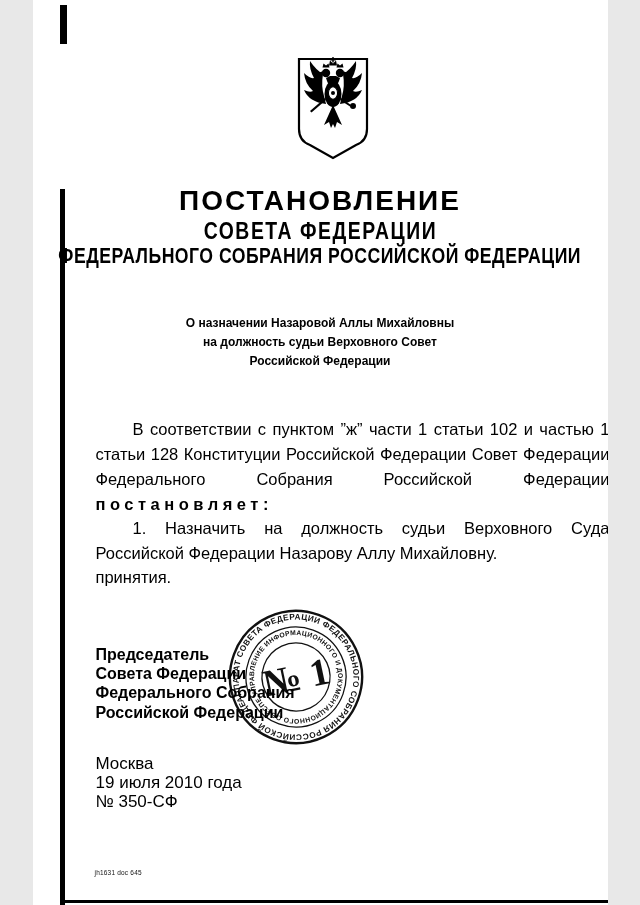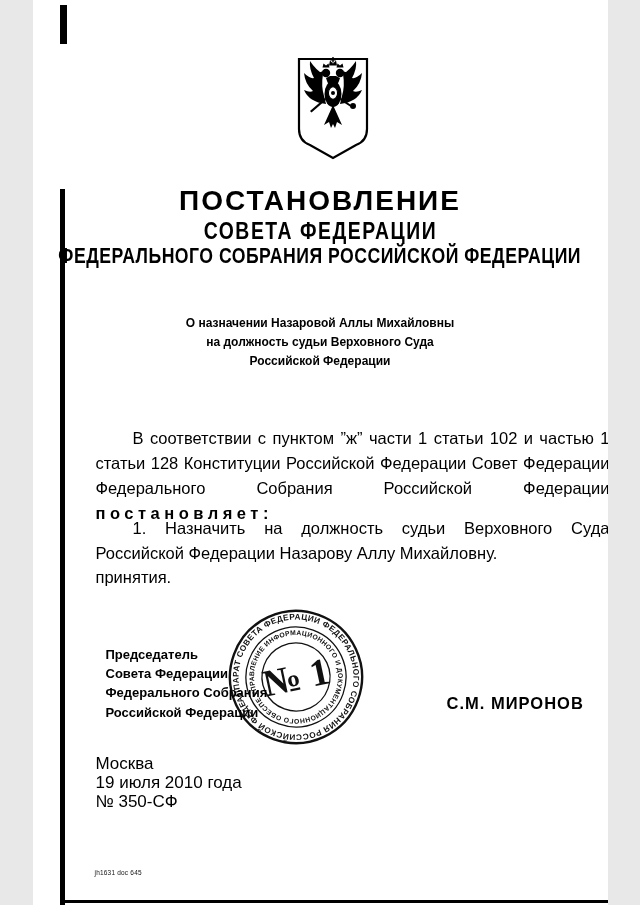--- a/index.html
+++ b/index.html
@@ -10,26 +10,26 @@
   }
   .abs{position:absolute;}
   .center{left:0;right:0;text-align:center;}
   .doc-title{top:185px;font-size:28px;font-weight:bold;letter-spacing:2px;}
   .org1{top:221px;font-size:19px;font-weight:bold;}
   .org1 .stretch{display:inline-block;transform:scale(1.02,1.22);letter-spacing:1.5px;}
   .org2{top:246px;font-size:18px;font-weight:bold;}
   .org2 .stretch{display:inline-block;transform:scale(0.98,1.22);letter-spacing:0.5px;}
   .subject{top:314px;font-size:12px;font-weight:bold;line-height:19px;}
   .textcol{left:63px;width:514px;font-size:16.5px;box-sizing:border-box;}
-  .preamble{top:426px;line-height:25px;}
+  .preamble{top:417px;line-height:25px;}
   .items{top:516px;line-height:24.7px;}
   .just{text-align:justify;text-align-last:justify;}
   .indent{padding-left:37px;}
   .resolve{font-weight:bold;letter-spacing:4.5px;}
-  .sig{left:73px;top:645px;font-size:13px;font-weight:bold;line-height:19.2px;}
+  .sig{left:63px;top:645px;font-size:16px;font-weight:bold;line-height:19.2px;}
   .sig-name{left:414px;top:694px;font-size:16.5px;font-weight:bold;letter-spacing:1px;}
   .footerblock{left:63px;top:754px;font-size:17px;line-height:19px;}
   .doccode{left:62px;top:869px;font-size:6.5px;letter-spacing:0.2px;color:#111;}
   .artifact{background:#000;}
   .stamp{left:192px;top:606px;opacity:0.93;}
   .stamp text{fill:#000;}
 </style>
 </head>
 <body>
 
@@ -76,21 +76,21 @@
   <div class="abs center doc-title">ПОСТАНОВЛЕНИЕ</div>
   <div class="abs center org1">
     <span class="stretch">СОВЕТА ФЕДЕРАЦИИ</span>
   </div>
   <div class="abs center org2">
     <span class="stretch">ФЕДЕРАЛЬНОГО СОБРАНИЯ РОССИЙСКОЙ ФЕДЕРАЦИИ</span>
   </div>
 
   <div class="abs center subject">
     <div>О назначении Назаровой Аллы Михайловны</div>
-    <div>на должность судьи Верховного Суда</div>
+    <div>на должность судьи Верховного Совет</div>
     <div>Российской Федерации</div>
   </div>
 
   <div class="abs textcol preamble">
     <div class="just indent">В соответствии с пунктом ”ж” части 1 статьи 102 и частью 1</div>
     <div class="just">статьи 128 Конституции Российской Федерации Совет Федерации</div>
     <div class="just">Федерального Собрания Российской Федерации</div>
     <div class="resolve">постановляет:</div>
   </div>
 
@@ -99,21 +99,20 @@
     <div>Российской Федерации Назарову Аллу Михайловну.</div>
     <div>принятия.</div>
   </div>
 
   <div class="abs sig">
     <div>Председатель</div>
     <div>Совета Федерации</div>
     <div>Федерального Собрания</div>
     <div>Российской Федерации</div>
   </div>
-  <div class="abs sig-name">С.М. МИРОНОВ</div>
 
   <svg class="abs stamp" width="142" height="142" viewBox="0 0 142 142">
     <defs>
       <path id="ringOuter" d="M 13.5,71 a 57.5,57.5 0 1 1 115,0 a 57.5,57.5 0 1 1 -115,0"></path>
       <path id="ringInner" d="M 29,71 a 42,42 0 1 1 84,0 a 42,42 0 1 1 -84,0"></path>
     </defs>
     <g transform="rotate(-25 71 71)" fill="none" stroke="#000">
       <circle cx="71" cy="71" r="66" stroke-width="2.4"></circle>
       <circle cx="71" cy="71" r="50" stroke-width="1.3"></circle>
       <circle cx="71" cy="71" r="34" stroke-width="1.3"></circle>

